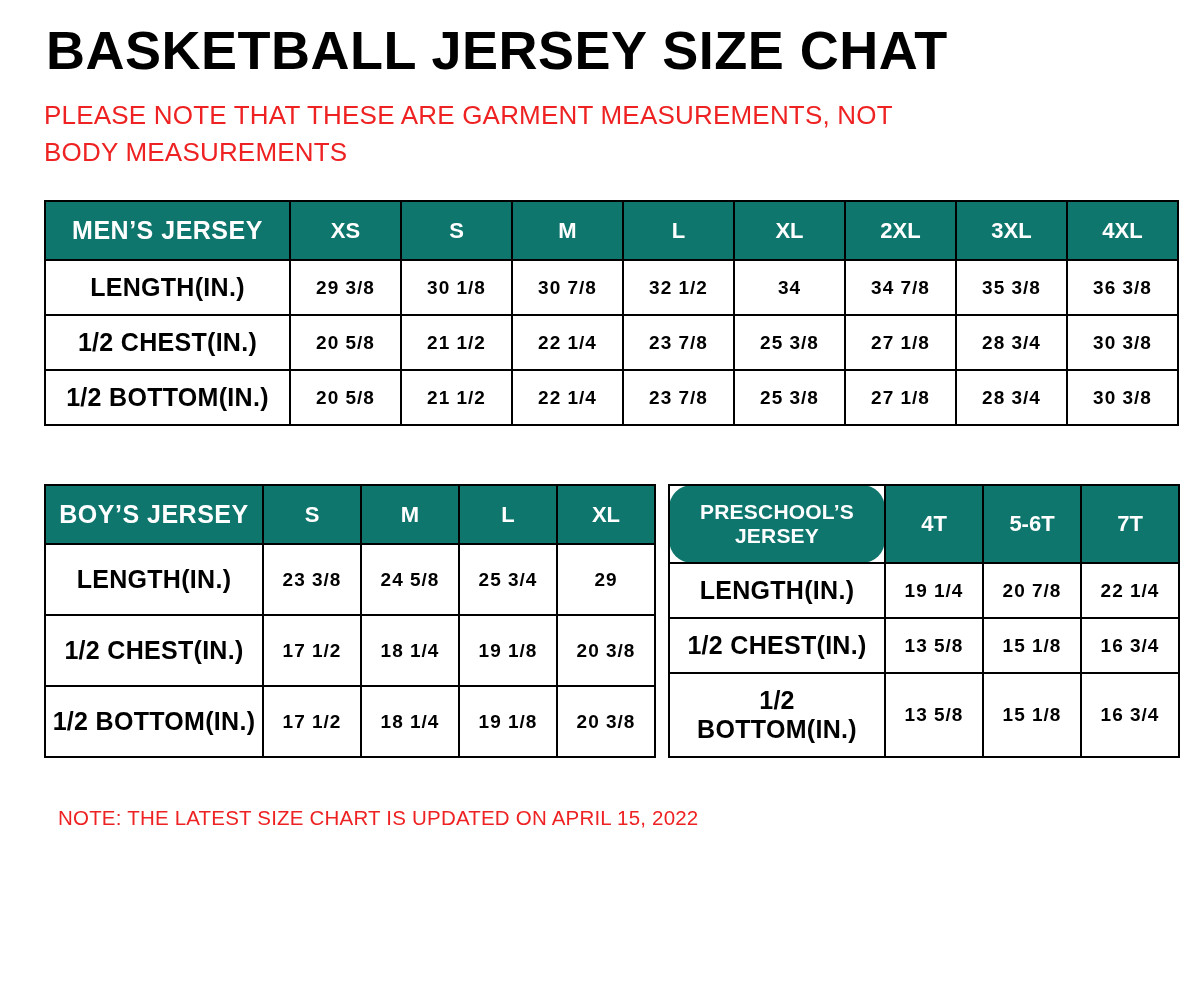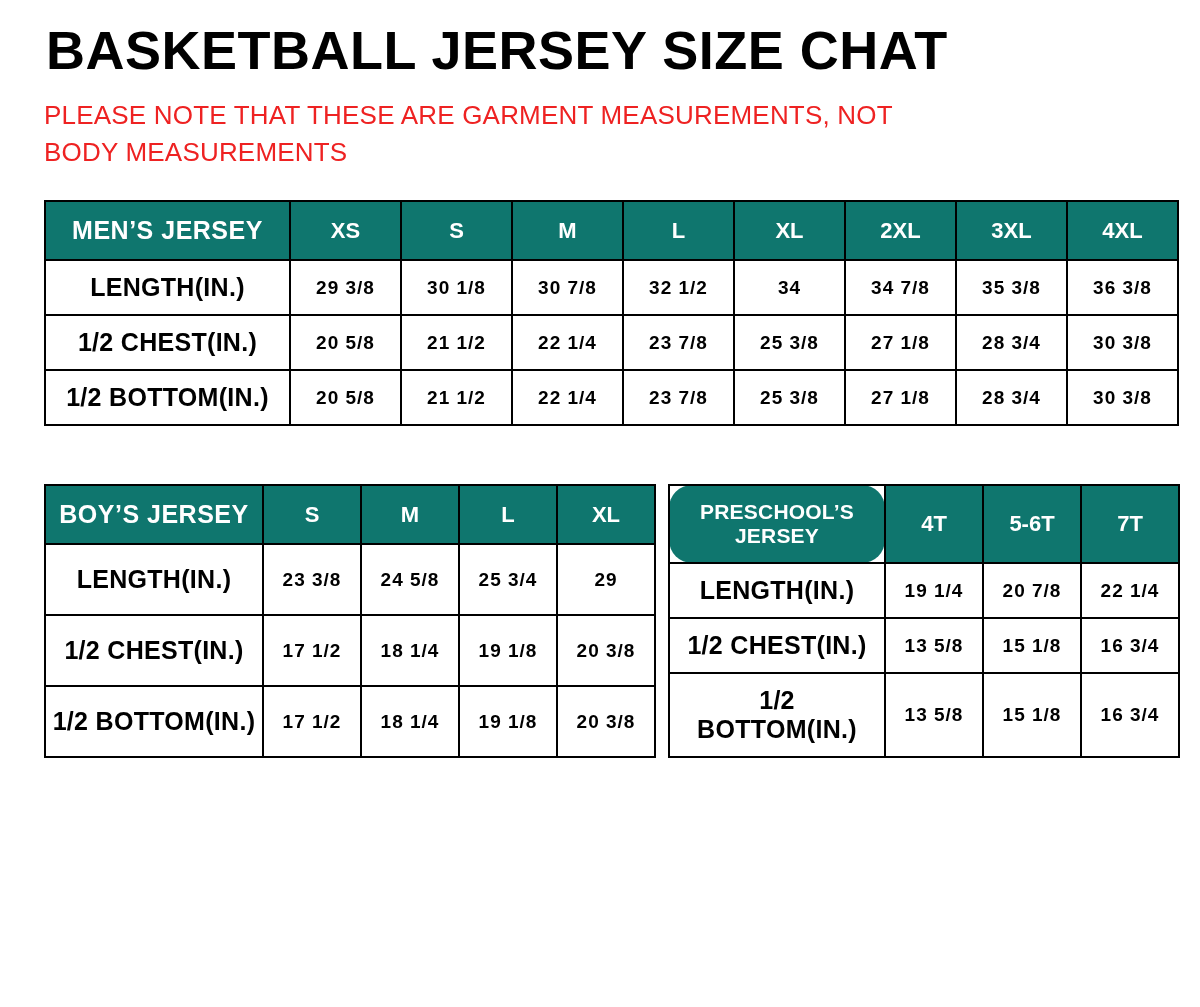--- a/index.html
+++ b/index.html
@@ -266,15 +266,16 @@
           <td class="cell-val">13  5/8</td>
           <td class="cell-val">15  1/8</td>
           <td class="cell-val">16  3/4</td>
         </tr>
       </tbody>
     </table>
 
   </div>
 
   <div class="notes-bottom">
+    <div>NOTE: THE LATEST SIZE CHART IS UPDATED ON APRIL 15, 2022</div>
   </div>
 
 </div>
 
 </body></html>

